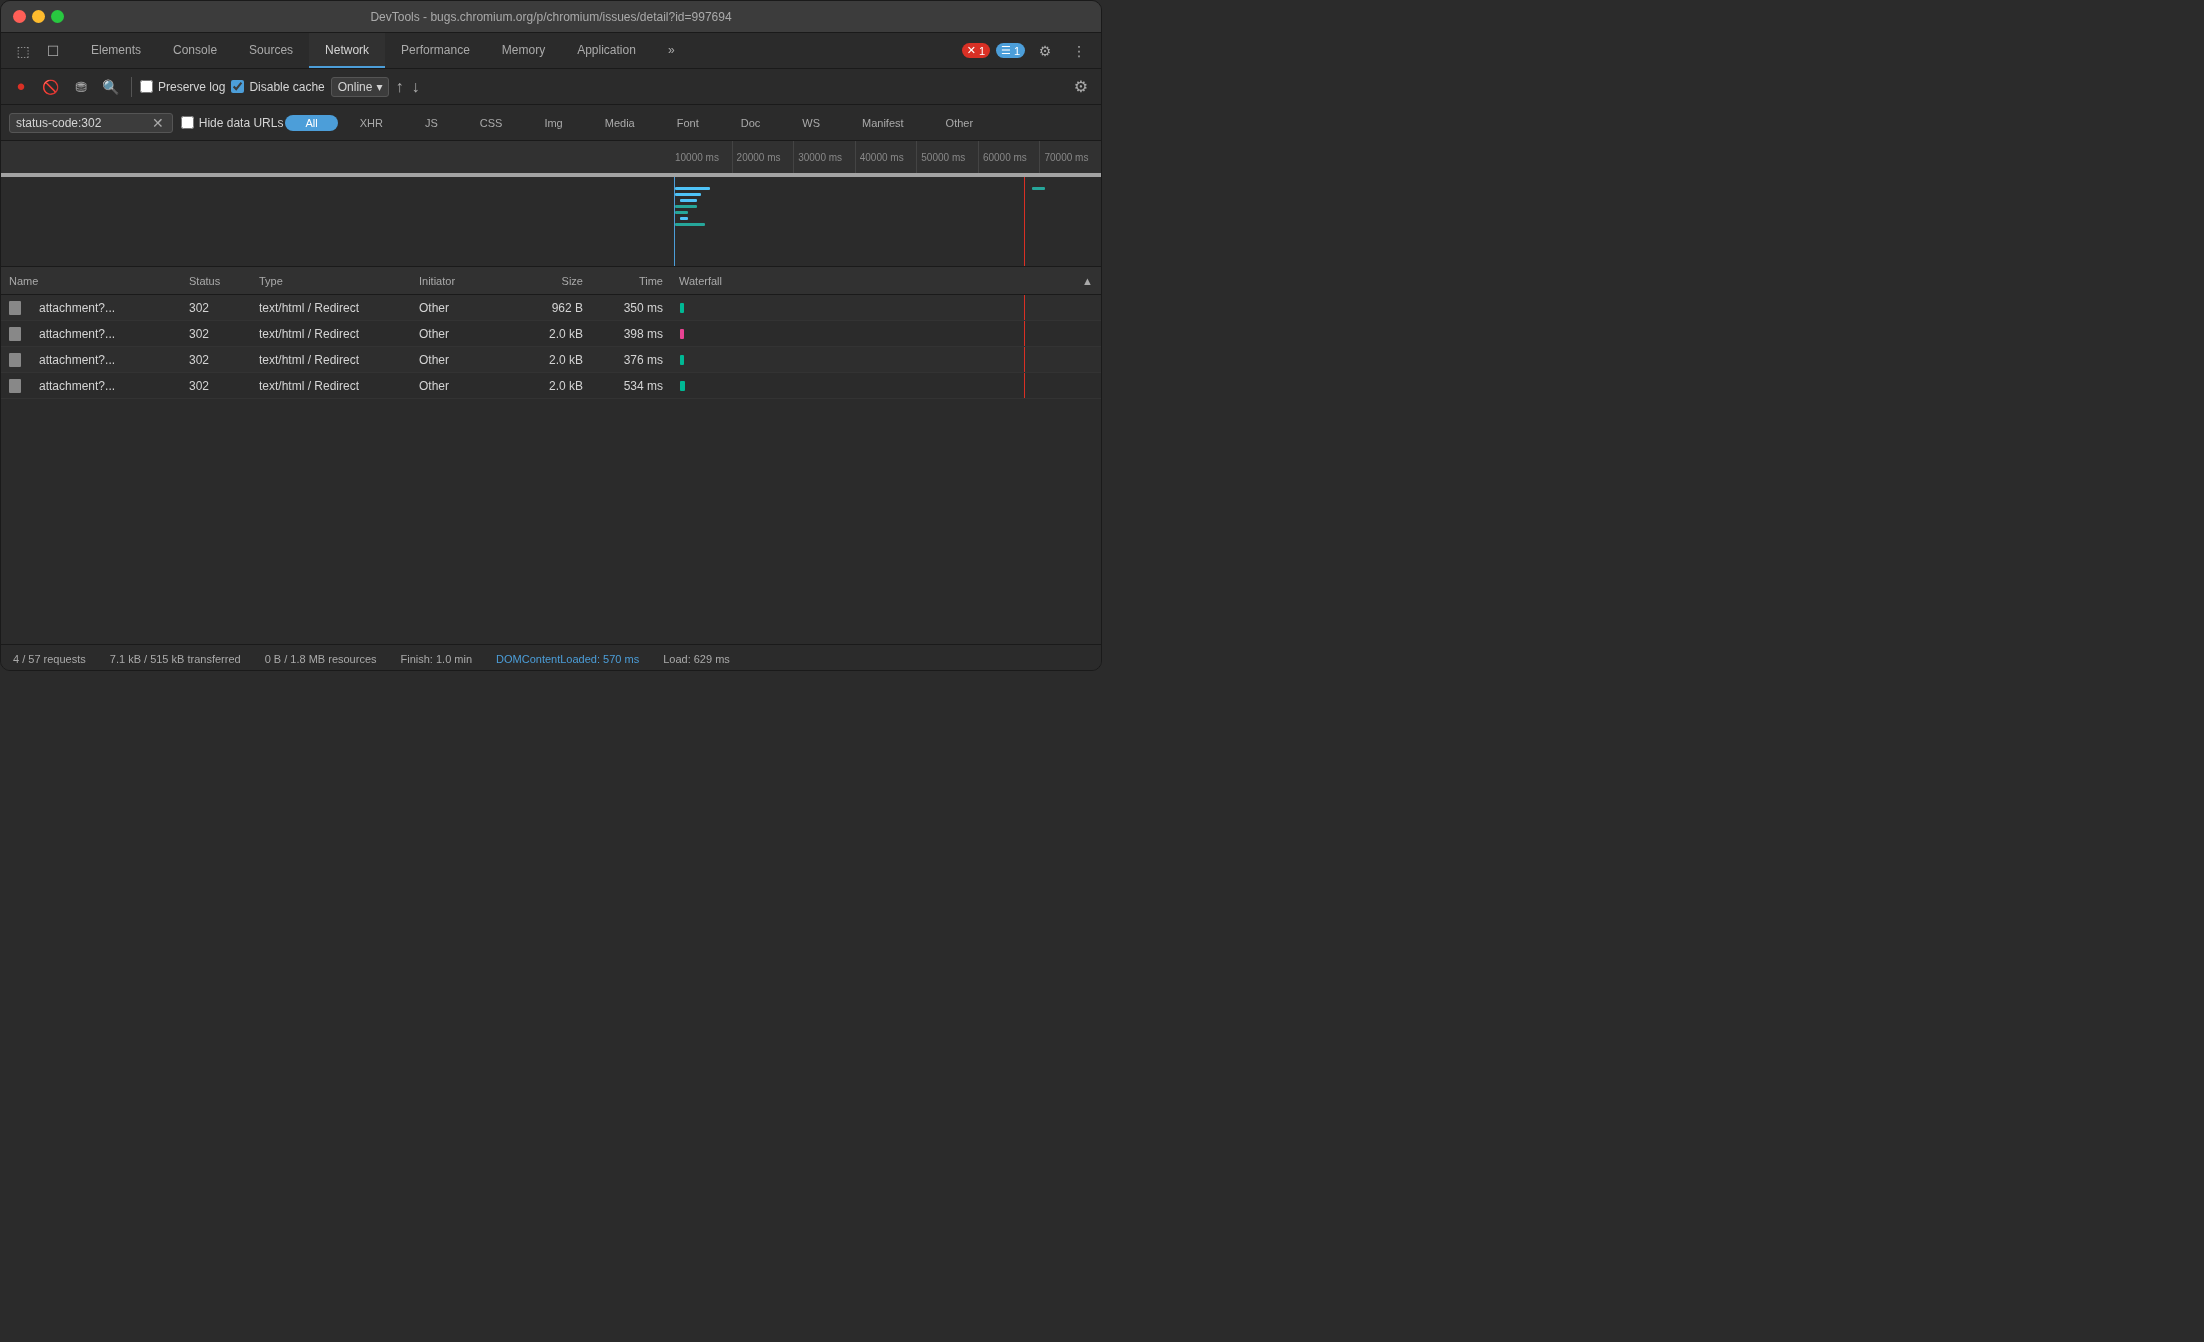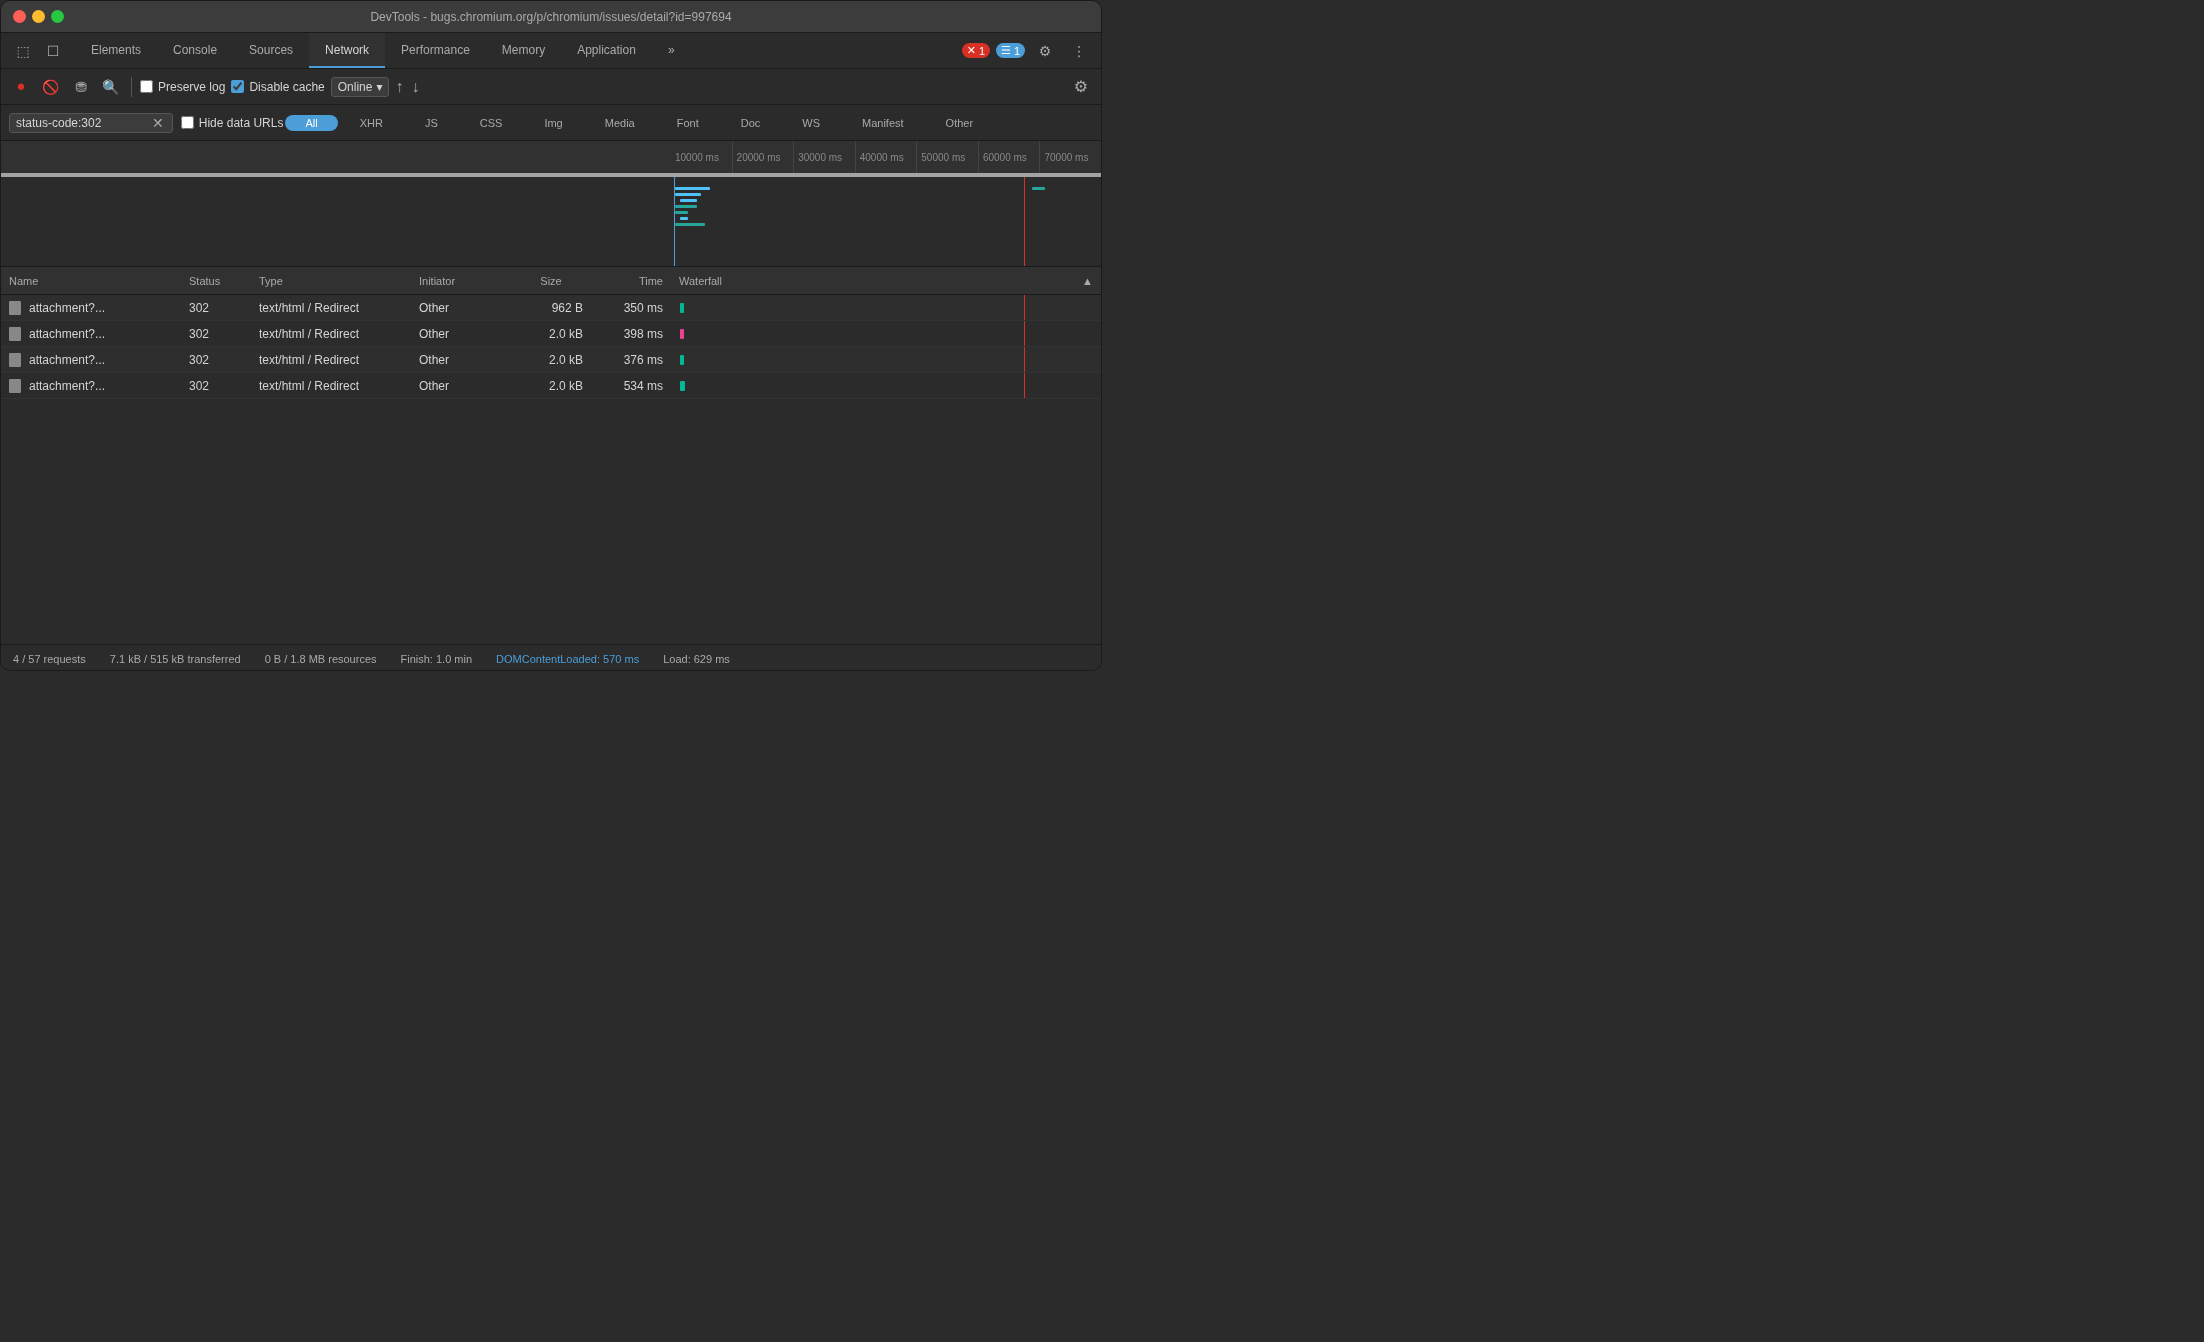--- a/index.html
+++ b/index.html
@@ -289,21 +289,21 @@
     .th {
       padding: 0 8px;
       white-space: nowrap;
       overflow: hidden;
       flex-shrink: 0;
     }
     .th.name { width: 180px; }
     .th.status { width: 70px; }
     .th.type { width: 160px; }
     .th.initiator { width: 100px; }
-    .th.size { width: 80px; text-align: center; }
+    .th.size { width: 80px; text-align: right; }
     .th.time { width: 80px; text-align: right; }
     .th.waterfall { flex: 1; display: flex; align-items: center; justify-content: space-between; }
     .table-row {
       height: 26px;
       display: flex;
       align-items: center;
       border-bottom: 1px solid #333;
       cursor: pointer;
     }
     .table-row:nth-child(odd) { background: #2e2e2e; }
@@ -312,21 +312,21 @@
       white-space: nowrap;
       overflow: hidden;
       text-overflow: ellipsis;
       font-size: 12px;
       flex-shrink: 0;
     }
     .td.name {
       width: 180px;
       display: flex;
       align-items: center;
-      gap: 8px;
+      gap: 18px;
     }
     .td.status { width: 70px; }
     .td.type { width: 160px; }
     .td.initiator { width: 100px; }
     .td.size { width: 80px; text-align: right; }
     .td.time { width: 80px; text-align: right; }
     .td.waterfall { flex: 1; position: relative; height: 100%; }
 
     .file-icon {
       width: 12px;

